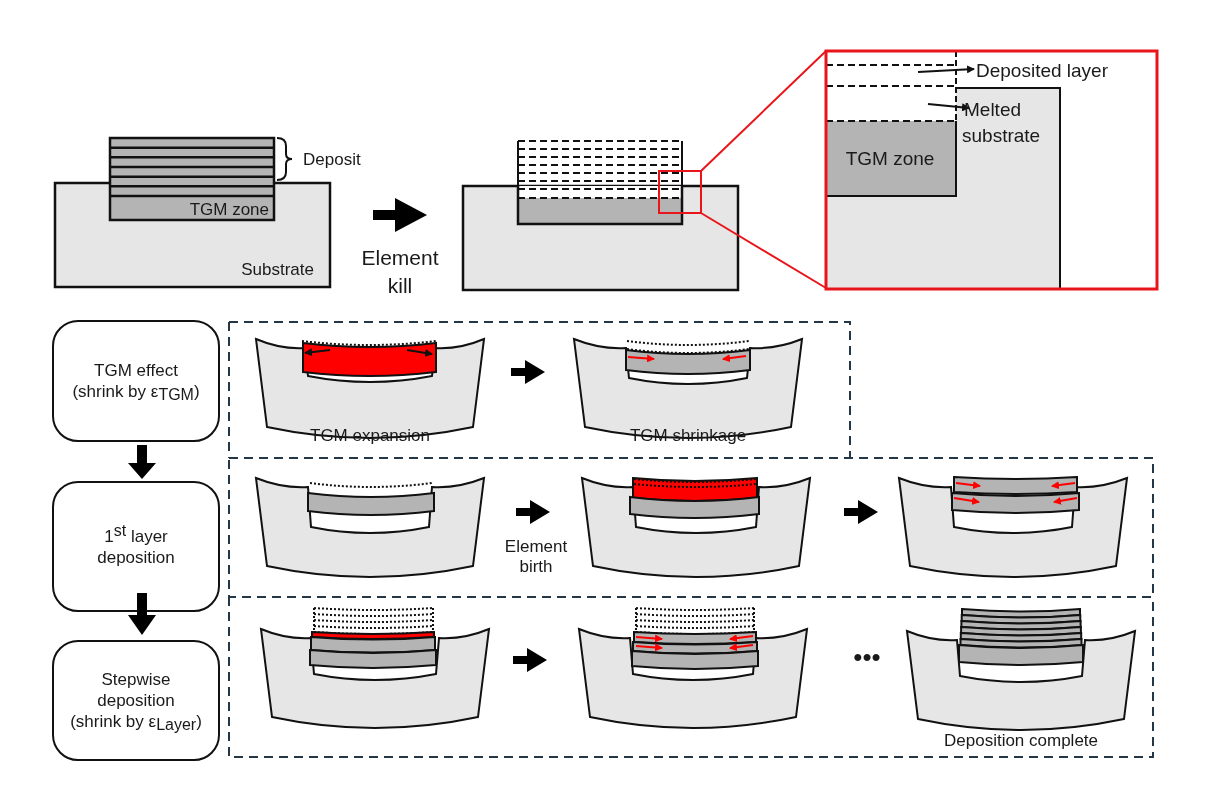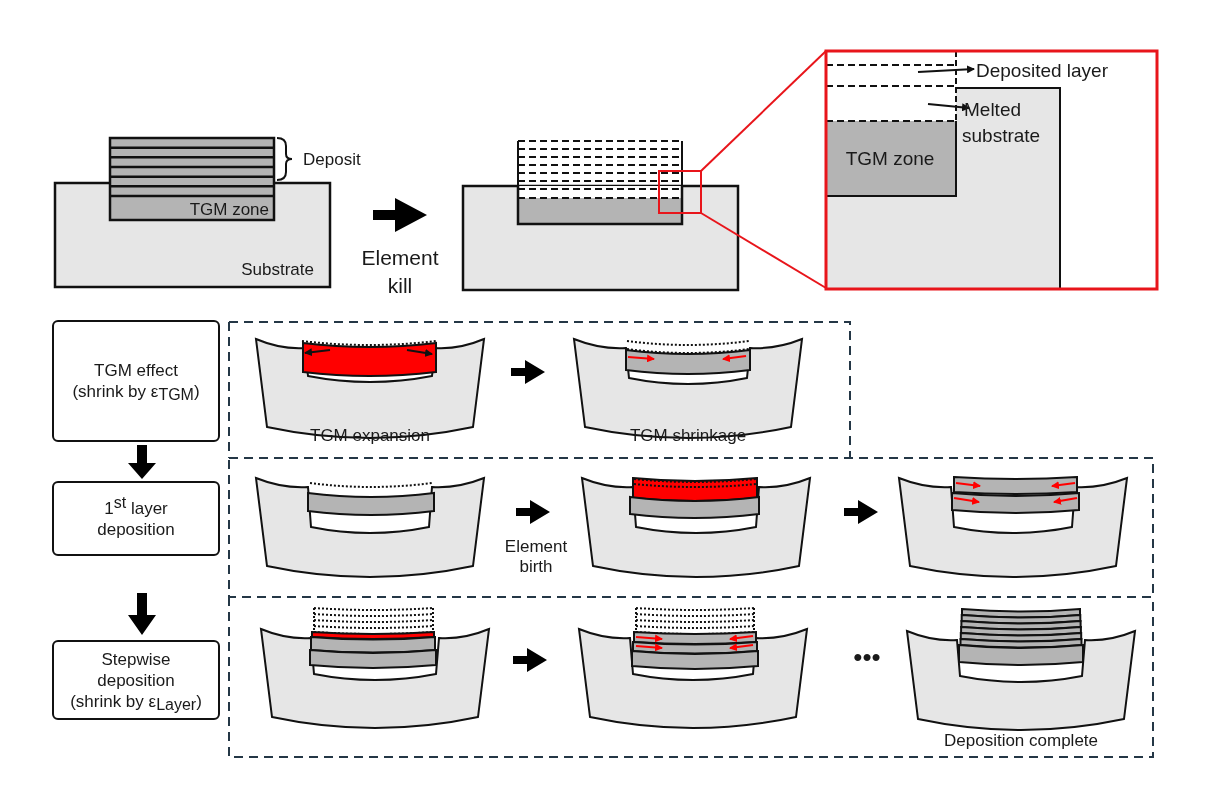--- a/index.html
+++ b/index.html
@@ -1,37 +1,37 @@
 <!DOCTYPE html>
 <html><head>
 <meta charset="utf-8">
 <style>
   html, body { margin: 0; padding: 0; background: #ffffff; }
   body { width: 1209px; height: 808px; position: relative; overflow: hidden; font-family: "Liberation Sans", sans-serif; color: #1a1a1a; }
   svg text { font-family: "Liberation Sans", sans-serif; fill: #1a1a1a; }
-  .flow-box { position: absolute; left: 52px; width: 168px; border: 2px solid #111; border-radius: 6px; background: #fff; display: flex; flex-direction: column; align-items: center; justify-content: center; text-align: center; font-size: 17px; line-height: 21px; box-sizing: border-box; }
+  .flow-box { position: absolute; left: 52px; width: 168px; border: 2px solid #111; border-radius: 26px; background: #fff; display: flex; flex-direction: column; align-items: center; justify-content: center; text-align: center; font-size: 17px; line-height: 21px; box-sizing: border-box; }
   .flow-box sub, .flow-box sup { font-size: 16px; }
   .flow-box sup { vertical-align: 6px; line-height: 0; }
   .flow-box sub { vertical-align: -3px; line-height: 0; }
   #diagram { position: absolute; left: 0; top: 0; }
 </style>
 </head>
 <body>
 
 <div class="flow-box" style="top:320px;height:122px;">
   <div><span>TGM effect</span></div>
   <div><span>(shrink by ε</span><sub>TGM</sub><span>)</span></div>
 </div>
 
-<div class="flow-box" style="top:481px;height:75px;">
+<div class="flow-box" style="top:481px;height:131px;">
   <div><span>1</span><sup>st</sup><span> layer</span></div>
   <div><span>deposition</span></div>
 </div>
 
-<div class="flow-box" style="top:640px;height:80px;">
+<div class="flow-box" style="top:640px;height:121px;">
   <div><span>Stepwise</span></div>
   <div><span>deposition</span></div>
   <div><span>(shrink by ε</span><sub>Layer</sub><span>)</span></div>
 </div>
 
 <svg id="diagram" width="1209" height="808" viewBox="0 0 1209 808" xmlns="http://www.w3.org/2000/svg">
   <defs>
     <marker id="arrBlack" markerWidth="8" markerHeight="8" refX="7" refY="4" orient="auto" markerUnits="userSpaceOnUse">
       <path d="M0,0 L8,4 L0,8 z" fill="#111"></path>
     </marker>

